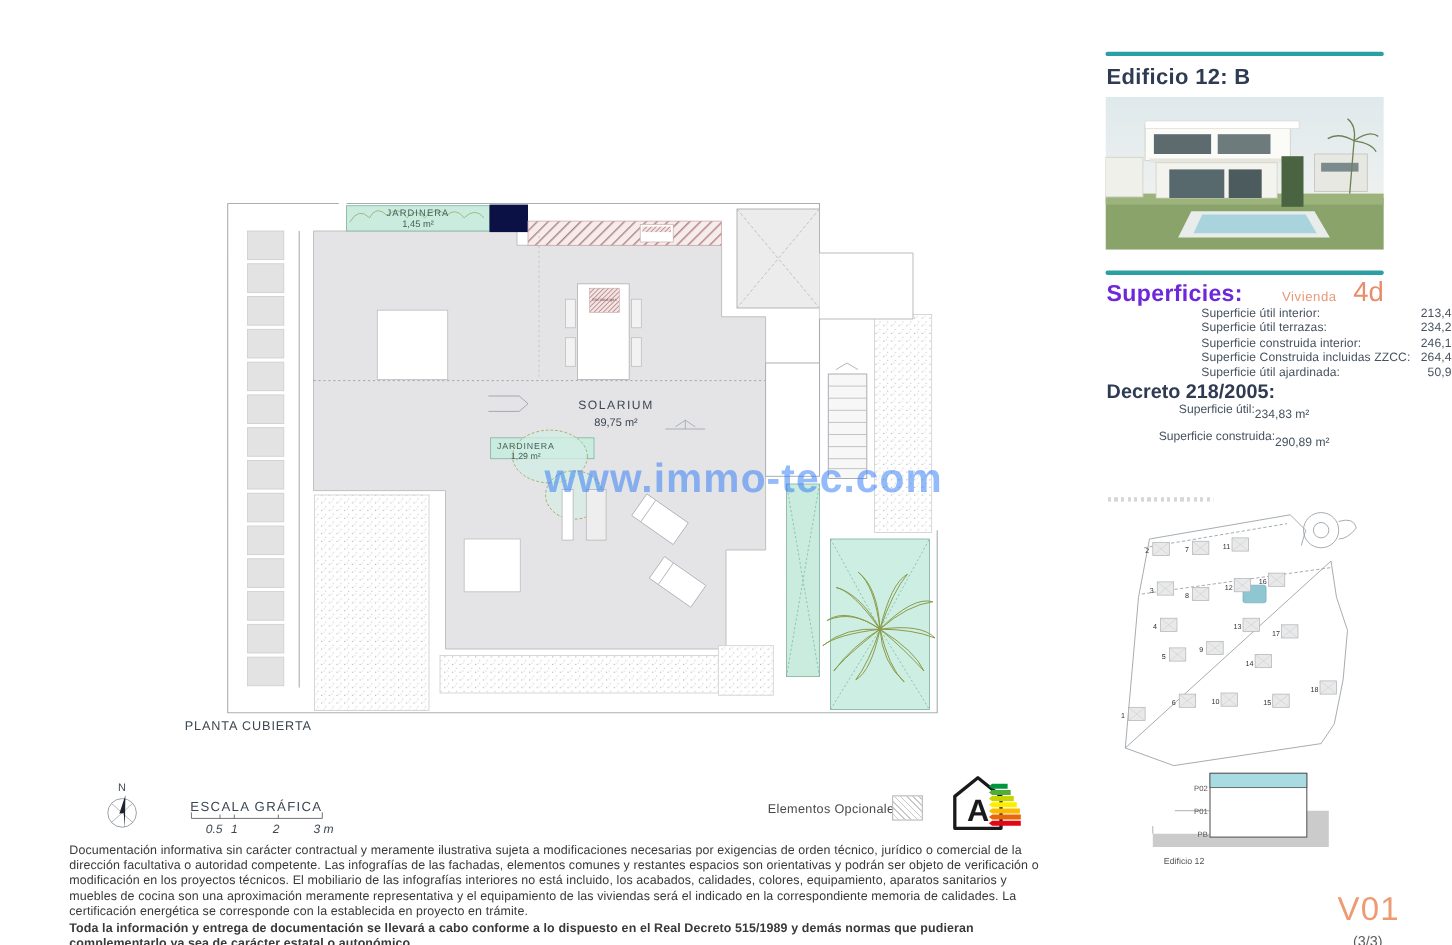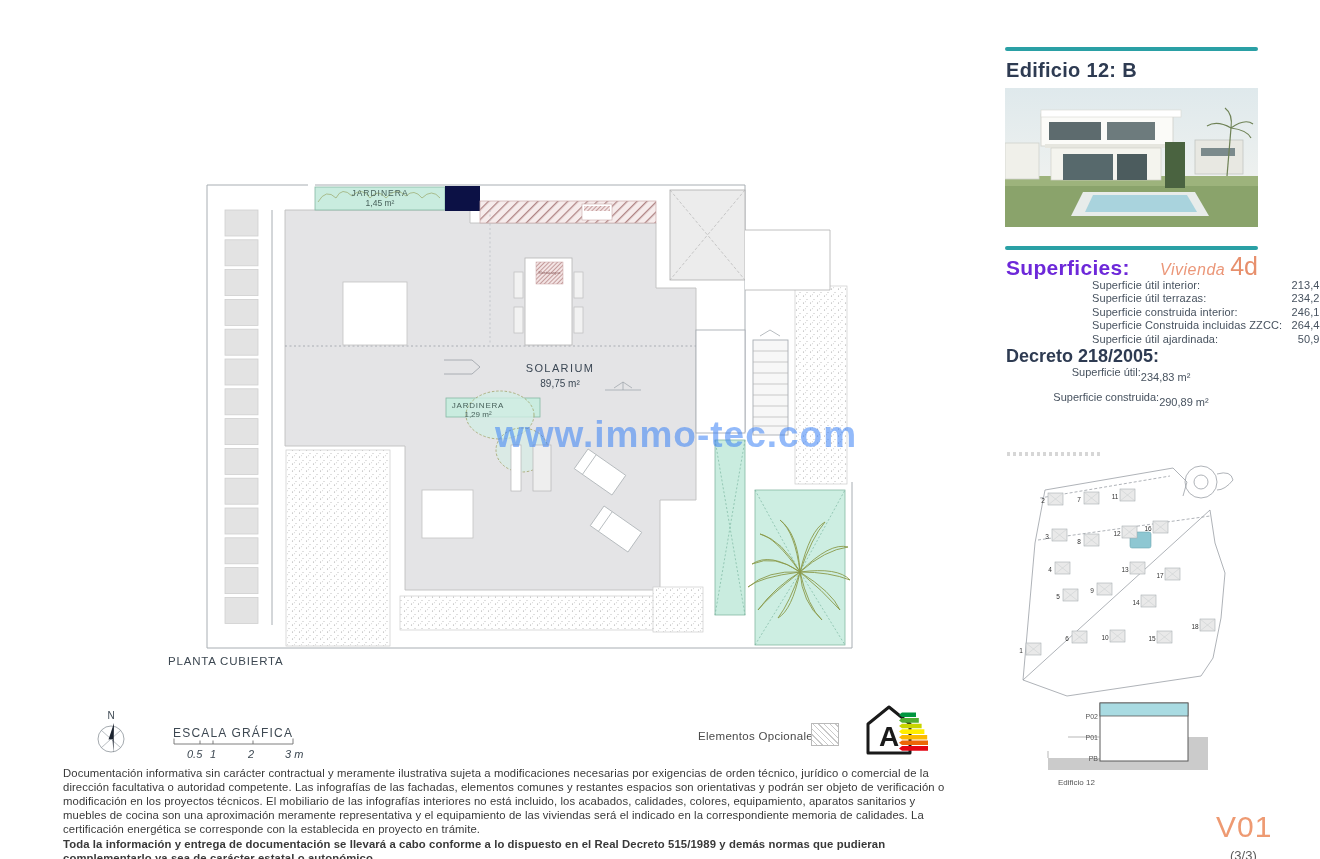--- a/index.html
+++ b/index.html
@@ -6,22 +6,22 @@
   .sheet{position:relative;width:1320px;height:859px;background:#ffffff;overflow:hidden;
          font-family:"Liberation Sans",sans-serif;color:#3c3c3c;}
   .abs{position:absolute;}
   
   .teal-bar{position:absolute;left:1005px;width:253px;height:4px;background:#2aa0a5;border-radius:2px;}
   .building-title{position:absolute;left:1006px;top:59px;font-size:20px;font-weight:600;
                   color:#2e3b52;letter-spacing:.3px;}
   .render{position:absolute;left:1005px;top:88px;width:253px;height:139px;overflow:hidden;}
   .sur-head{position:absolute;left:1006px;top:252px;width:252px;display:flex;align-items:baseline;}
   .sur-title{font-size:21px;font-weight:600;color:#6d28d9;letter-spacing:.3px;flex:1;}
-  .viv-label{font-size:16px;color:#eb9779;letter-spacing:.5px;font-style:italic;}
-  .viv-num{font-size:25px;color:#e78f6c;font-weight:500;margin-left:5px;}
+  .viv-label{font-size:12px;color:#eb9779;letter-spacing:.5px;}
+  .viv-num{font-size:25px;color:#e78f6c;font-weight:500;margin-left:15px;}
   .sur-rows{position:absolute;left:1054px;top:279px;width:250px;margin-left:38px;}
   .sur-rows .row{display:flex;justify-content:space-between;font-size:11px;color:#47525f;
                  line-height:13.4px;letter-spacing:.1px;}
   .dec-title{position:absolute;left:1006px;top:346px;font-size:18px;font-weight:600;color:#2e3b52;}
   .dec-rows{position:absolute;left:1006px;top:366px;width:250px;}
   .dec-rows .row{display:flex;justify-content:center;font-size:11px;color:#47525f;line-height:13.4px;}
   .dec-rows .val{transform:translateY(-7px);margin-top:12px;}
   .street-faint{position:absolute;left:1007px;top:452px;width:96px;height:4px;opacity:.55;
      background:repeating-linear-gradient(90deg,#b5b5b5 0 3px,transparent 3px 6px);}
   .v01{position:absolute;left:1216px;top:810px;font-size:30px;color:#ee9a72;font-weight:500;letter-spacing:1px;}

